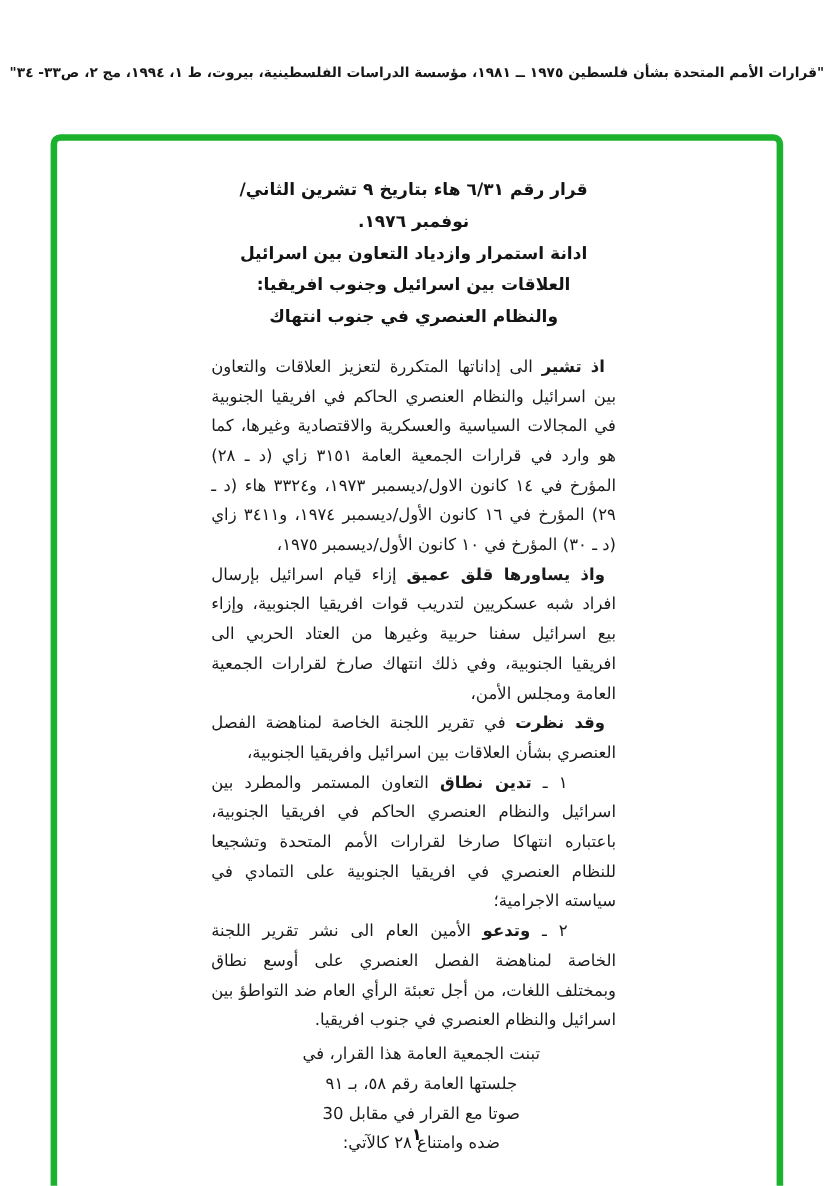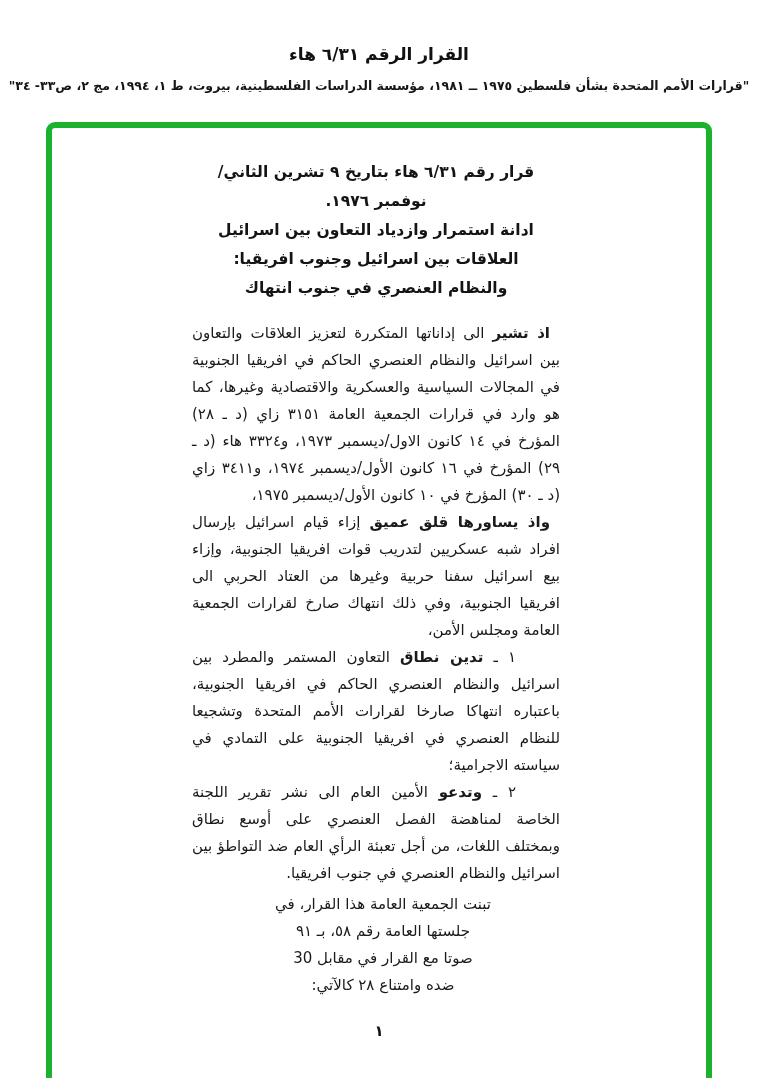--- a/index.html
+++ b/index.html
@@ -74,40 +74,40 @@
     text-align: center;
     font-size: 15px;
     font-weight: bold;
     color: #111111;
   }
 </style>
 </head>
 <body style="color: rgb(22, 22, 22); background: rgb(255, 255, 255);">
 
 <header class="doc-header">
-  <h1 class="doc-title">القرار الرقم ٦/٣١ هاء</h1>
   <div class="doc-citation">"قرارات الأمم المتحدة بشأن فلسطين ١٩٧٥ ــ ١٩٨١، مؤسسة الدراسات الفلسطينية، بيروت، ط ١، ١٩٩٤، مج ٢، ص٣٣- ٣٤"</div>
 </header>
 
 <section class="res-box" style="border-color: rgb(28, 178, 46);">
 
   <div class="res-heading">
     <div>قرار رقم ٦/٣١ هاء بتاريخ ٩ تشرين الثاني/نوفمبر ١٩٧٦.</div>
     <div>ادانة استمرار وازدياد التعاون بين اسرائيل</div>
     <div>العلاقات بين اسرائيل وجنوب افريقيا:</div>
     <div>والنظام العنصري في جنوب انتهاك</div>
   </div>
 
   <div class="res-body">
 
 
     <p class="pre"><span class="lead">اذ تشير</span><span> الى إداناتها المتكررة لتعزيز العلاقات والتعاون بين اسرائيل والنظام العنصري الحاكم في افريقيا الجنوبية في المجالات السياسية والعسكرية والاقتصادية وغيرها، كما هو وارد في قرارات الجمعية العامة ٣١٥١ زاي (د ـ ٢٨) المؤرخ في ١٤ كانون الاول/ديسمبر ١٩٧٣، و٣٣٢٤ هاء (د ـ ٢٩) المؤرخ في ١٦ كانون الأول/ديسمبر ١٩٧٤، و٣٤١١ زاي (د ـ ٣٠) المؤرخ في ١٠ كانون الأول/ديسمبر ١٩٧٥،</span></p>
 
     <p class="pre"><span class="lead">واذ يساورها قلق عميق</span><span> إزاء قيام اسرائيل بإرسال افراد شبه عسكريين لتدريب قوات افريقيا الجنوبية، وإزاء بيع اسرائيل سفنا حربية وغيرها من العتاد الحربي الى افريقيا الجنوبية، وفي ذلك انتهاك صارخ لقرارات الجمعية العامة ومجلس الأمن،</span></p>
 
+    <p class="pre"><span class="lead">وقد نظرت</span><span> في تقرير اللجنة الخاصة لمناهضة الفصل العنصري بشأن العلاقات بين اسرائيل وافريقيا الجنوبية،</span></p>
 
     <p class="op"><span>١ ـ </span><span class="lead">تدين نطاق</span><span> التعاون المستمر والمطرد بين اسرائيل والنظام العنصري الحاكم في افريقيا الجنوبية، باعتباره انتهاكا صارخا لقرارات الأمم المتحدة وتشجيعا للنظام العنصري في افريقيا الجنوبية على التمادي في سياسته الاجرامية؛</span></p>
 
     <p class="op"><span>٢ ـ </span><span class="lead">وتدعو</span><span> الأمين العام الى نشر تقرير اللجنة الخاصة لمناهضة الفصل العنصري على أوسع نطاق وبمختلف اللغات، من أجل تعبئة الرأي العام ضد التواطؤ بين اسرائيل والنظام العنصري في جنوب افريقيا.</span></p>
 
   </div>
 
   <div class="adoption">
     <div>تبنت الجمعية العامة هذا القرار، في</div>
     <div>جلستها العامة رقم ٥٨، بـ ٩١</div>

